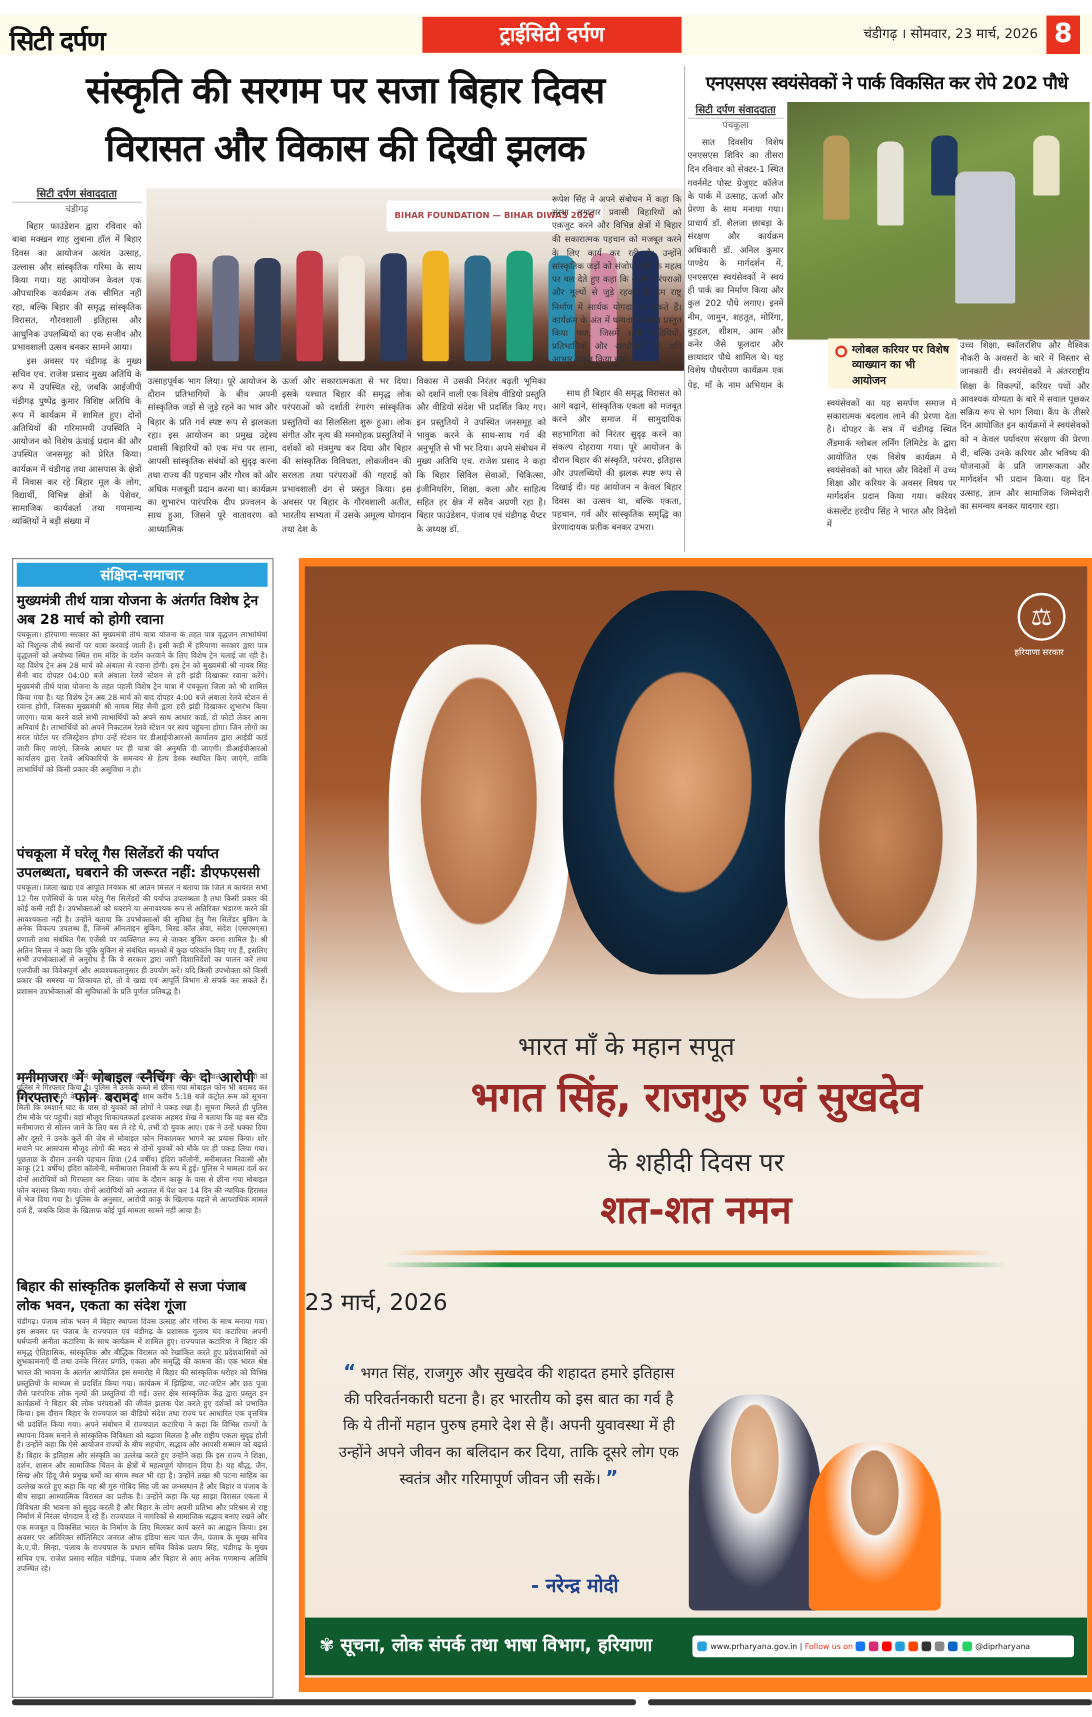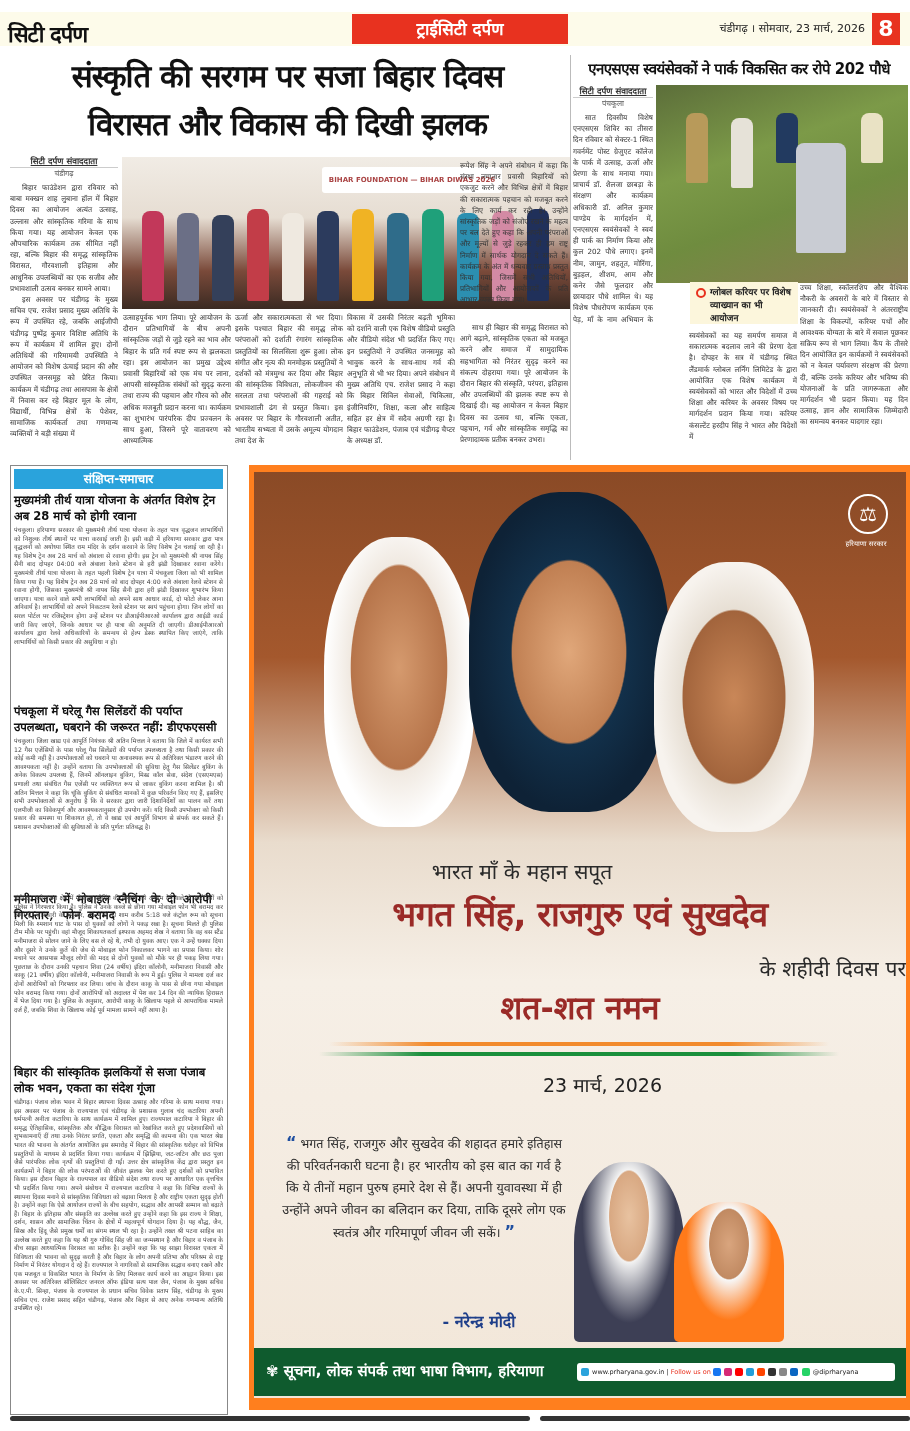--- a/index.html
+++ b/index.html
@@ -26,25 +26,25 @@
   .brief-title { position: absolute; left: 14px; top: 469px; width: 209px; height: 20px; background: #2aa3dc; color: #fff; font: bold 12px "DejaVu Sans", sans-serif; text-align: center; line-height: 20px; }
   .brief-head { position: absolute; left: 14px; width: 209px; font: bold 11.5px/16px "DejaVu Sans", sans-serif; color: #111; }
   .brief-body { position: absolute; left: 14px; width: 209px; font: 6.2px/8.6px "DejaVu Sans", sans-serif; color: #444; text-align: justify; overflow: hidden; }
   .ad { position: absolute; left: 249px; top: 465px; width: 661px; height: 945px; background: #ff7f1e; }
   .ad-inner { position: absolute; left: 5px; top: 7px; width: 652px; height: 926px; background: linear-gradient(180deg,#8a4a26 0%,#a4582d 20%,#e9dccd 40%,#f6efe6 55%,#f4ebe0 80%,#f2e6d8 100%); overflow: hidden; }
   .portrait { position: absolute; border-radius: 45% 45% 40% 40%; }
   .emblem { position: absolute; right: 18px; top: 22px; width: 40px; height: 40px; border: 2px solid #fff; border-radius: 50%; color: #fff; font-size: 20px; text-align: center; line-height: 36px; }
   .emblem-label { position: absolute; right: 10px; top: 67px; width: 60px; text-align: center; color: #fff; font: 7px "DejaVu Sans", sans-serif; }
   .ad-line1 { position: absolute; left: 0; top: 385px; width: 536px; text-align: center; font: 21px "DejaVu Sans", sans-serif; color: #2a2a2a; }
   .ad-line2 { position: absolute; left: 0; top: 418px; width: 652px; text-align: center; font: bold 34px "DejaVu Sans", sans-serif; color: #9a2a27; letter-spacing: -0.5px; }
-  .ad-line3 { position: absolute; left: 0; top: 482px; width: 652px; text-align: right; font: 21px "DejaVu Sans", sans-serif; color: #2a2a2a; }
+  .ad-line3 { position: absolute; left: 0; top: 482px; width: 652px; text-align: center; font: 21px "DejaVu Sans", sans-serif; color: #2a2a2a; }
   .ad-line4 { position: absolute; left: 0; top: 513px; width: 652px; text-align: center; font: bold 32px "DejaVu Sans", sans-serif; color: #9a2a27; }
   .tri-orange { position: absolute; left: 75px; top: 570px; width: 500px; height: 4px; background: linear-gradient(90deg, transparent, #f28a2b 20%, #f28a2b 80%, transparent); }
   .tri-green { position: absolute; left: 65px; top: 580px; width: 520px; height: 4px; background: linear-gradient(90deg, transparent, #1a8f3c 20%, #1a8f3c 80%, transparent); }
-  .ad-date { position: absolute; left: 0; top: 600px; width: 652px; text-align: center; font: 19px "DejaVu Sans", sans-serif; color: #222; padding-left: 45px; }
+  .ad-date { position: absolute; left: 0; top: 600px; width: 652px; font: 19px "DejaVu Sans", sans-serif; color: #222; }
   .quote { position: absolute; left: 25px; top: 660px; width: 290px; text-align: center; font: 12.5px/22px "DejaVu Sans", sans-serif; color: #2a2a2a; }
   .qmark { color: #1f4fa0; font-weight: bold; font-size: 16px; }
   .quote-author { position: absolute; left: 140px; top: 838px; width: 170px; text-align: center; font: bold 16px "DejaVu Sans", sans-serif; color: #1f3f8a; }
   .leaders { position: absolute; left: 290px; top: 690px; width: 362px; height: 180px; }
   .ad-footer { position: absolute; left: 0; top: 876px; width: 652px; height: 48px; background: #0f5b2e; padding-left: 28px; }
   .footer-dept { position: absolute; left: 12px; top: 12px; font: bold 15px "DejaVu Sans", sans-serif; color: #fff; }
   .footer-social { position: absolute; left: 323px; top: 15px; width: 318px; height: 18px; background: #fff; border-radius: 3px; font: 6.5px "DejaVu Sans", sans-serif; color: #222; line-height: 18px; padding-left: 4px; white-space: nowrap; overflow: hidden; }
   .social-dot { display: inline-block; width: 8px; height: 8px; border-radius: 2px; vertical-align: middle; margin-right: 1px; }
   .rule { position: absolute; height: 5px; background: #333; border-radius: 3px; }
   .vrule { position: absolute; width: 1px; background: #bbb; }

